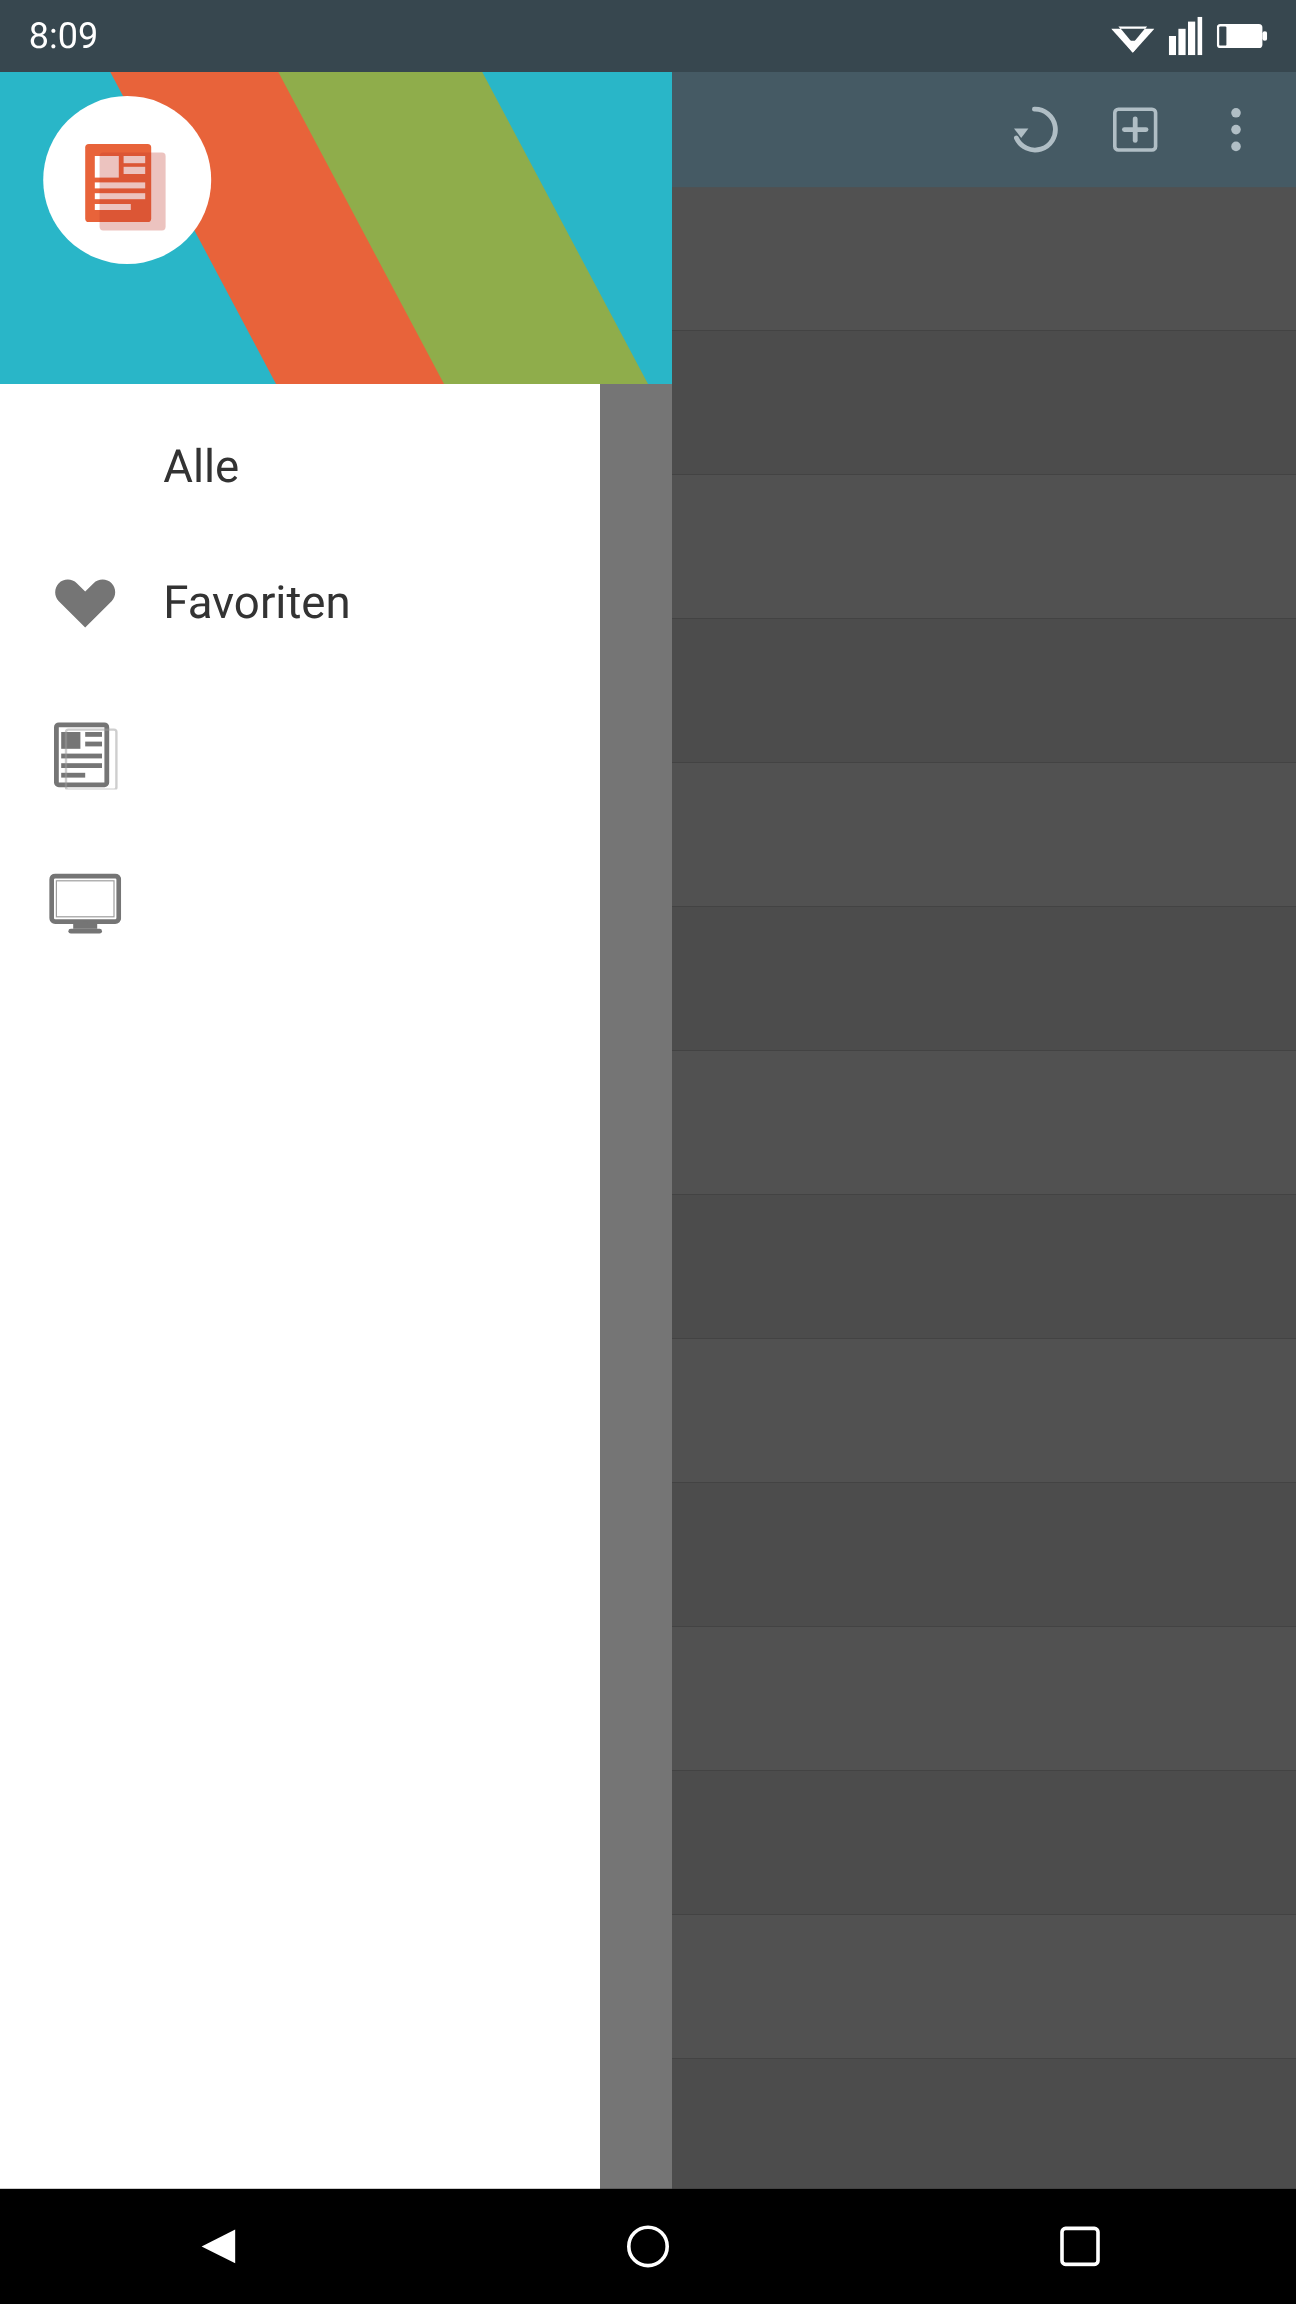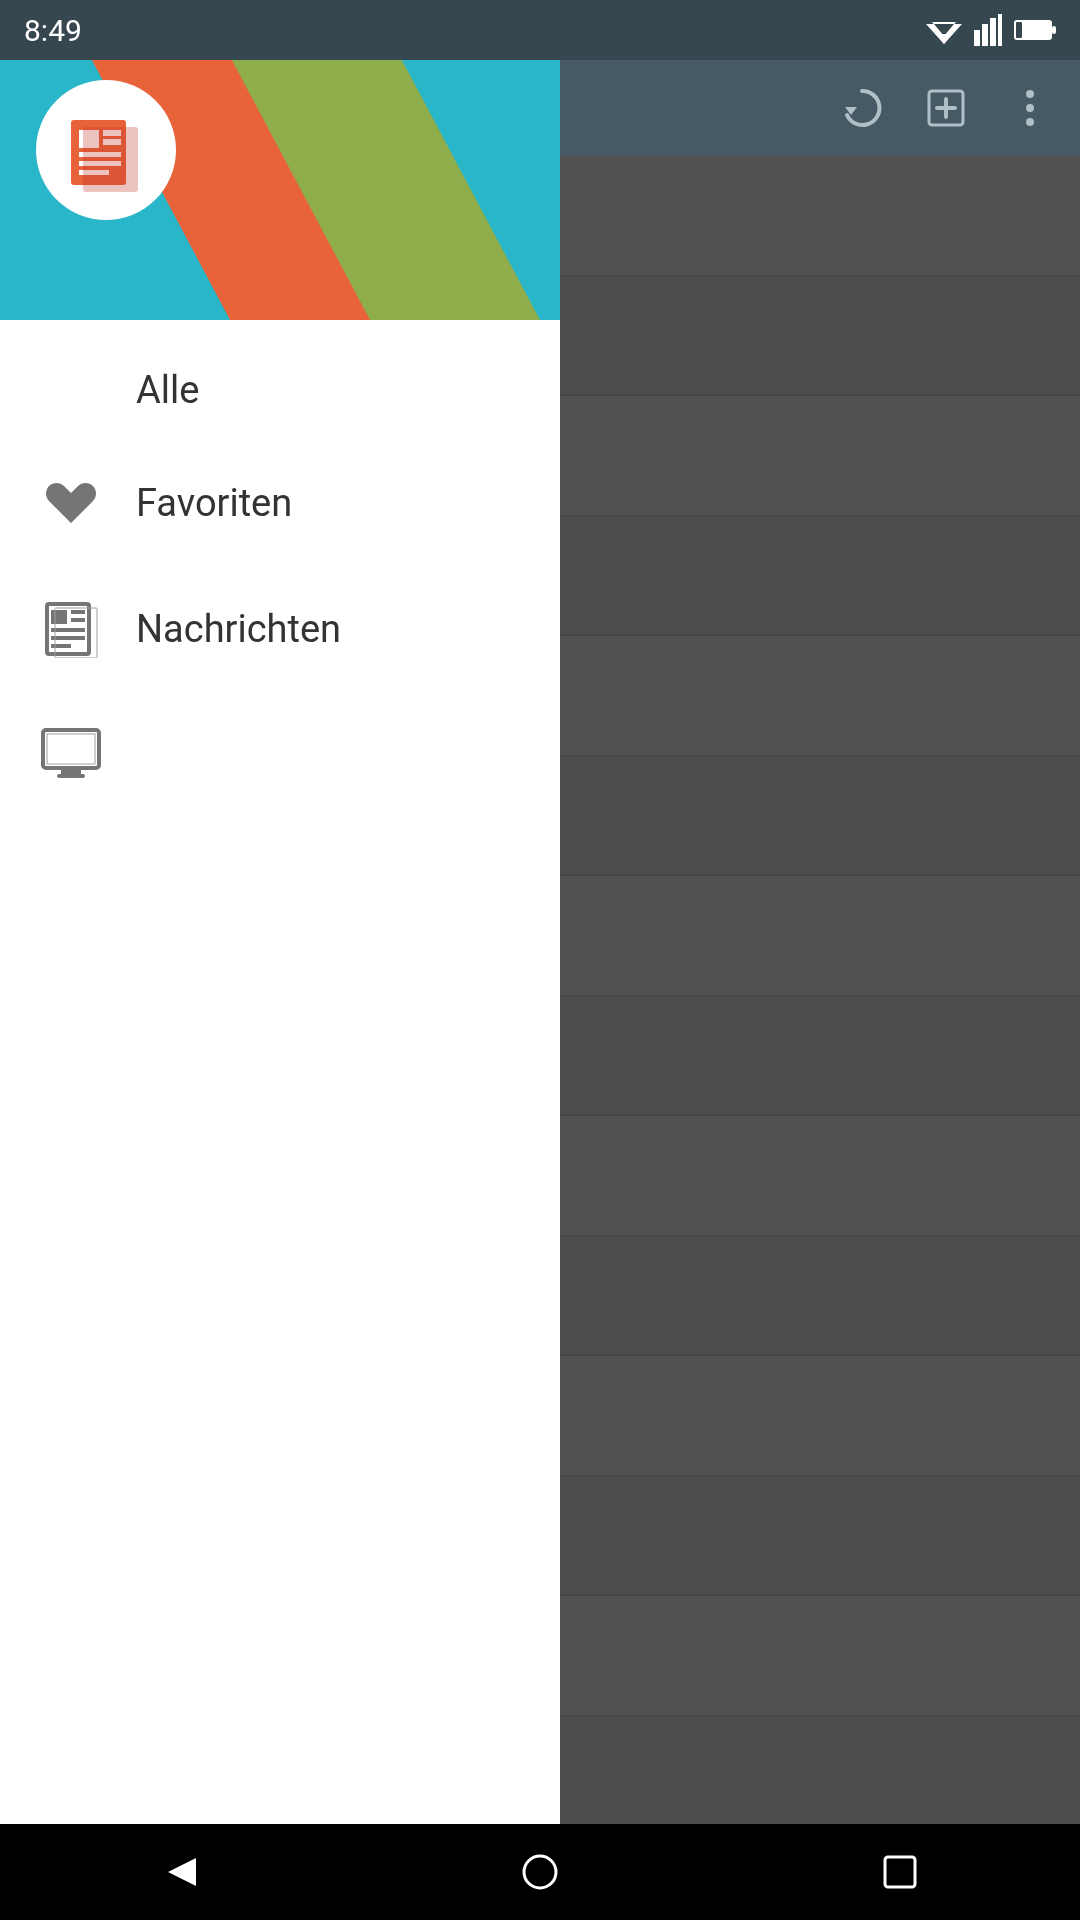--- a/index.html
+++ b/index.html
@@ -43,21 +43,21 @@
 
     .status-icons svg {
       fill: white;
     }
 
     
     .drawer {
       position: absolute;
       top: 0;
       left: 0;
-      width: 560px;
+      width: 500px;
       height: 1920px;
       background: #fef9c3;
       z-index: 50;
       display: flex;
       flex-direction: column;
     }
 
     
     .drawer-header {
       width: 560px;
@@ -202,21 +202,21 @@
       width: 520px;
       height: 1764px;
       background: rgba(0,0,0,0.3);
       z-index: 45;
     }
   </style>
 </head>
 <body>
 
 <div class="status-bar">
-  <span class="status-time">8:49</span>
+  <span class="status-time">8:09</span>
   <div class="status-icons">
 
     <svg width="36" height="28" viewBox="0 0 36 28">
       <polygon fill="white" points="18,28 36,8 0,8"></polygon>
       <polygon fill="white" points="18,20 30,6 6,6"></polygon>
       <polygon fill="#37474f" points="18,20 28,8 8,8"></polygon>
       <polygon fill="white" points="18,28 26,18 10,18"></polygon>
     </svg>
 
     <svg width="28" height="32" viewBox="0 0 28 32">
@@ -286,21 +286,20 @@
           <rect x="8" y="10" width="16" height="14" fill="#757575"></rect>
           <rect x="28" y="10" width="14" height="4" fill="#757575"></rect>
           <rect x="28" y="18" width="14" height="4" fill="#757575"></rect>
           <rect x="8" y="28" width="34" height="4" fill="#757575"></rect>
           <rect x="8" y="36" width="34" height="4" fill="#757575"></rect>
           <rect x="8" y="44" width="20" height="4" fill="#757575"></rect>
 
           <rect x="12" y="8" width="42" height="50" rx="2" fill="none" stroke="#9e9e9e" stroke-width="2" opacity="0.5"></rect>
         </svg>
       </div>
-      <span class="menu-item-label">Nachrichten</span>
     </div>
 
     <div class="menu-item">
       <div class="menu-item-icon">
         <svg width="60" height="54" viewBox="0 0 60 54">
           <rect x="2" y="2" width="56" height="38" rx="3" fill="none" stroke="#757575" stroke-width="4"></rect>
           <rect x="6" y="6" width="48" height="30" fill="none" stroke="#9e9e9e" stroke-width="1"></rect>
           <rect x="20" y="42" width="20" height="4" fill="#757575"></rect>
           <rect x="16" y="46" width="28" height="4" rx="2" fill="#757575"></rect>
           <line x1="30" y1="40" x2="30" y2="42" stroke="#757575" stroke-width="4"></line>

